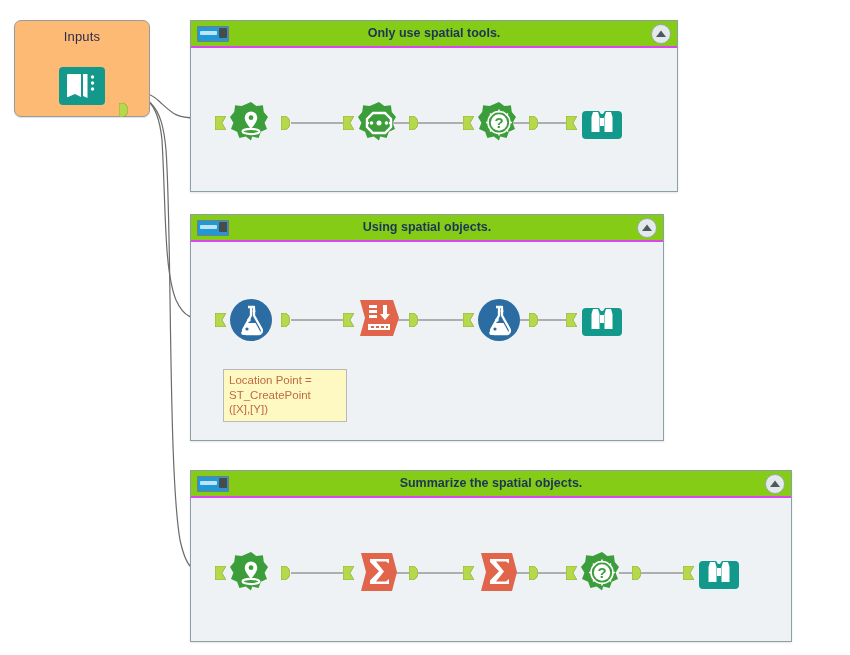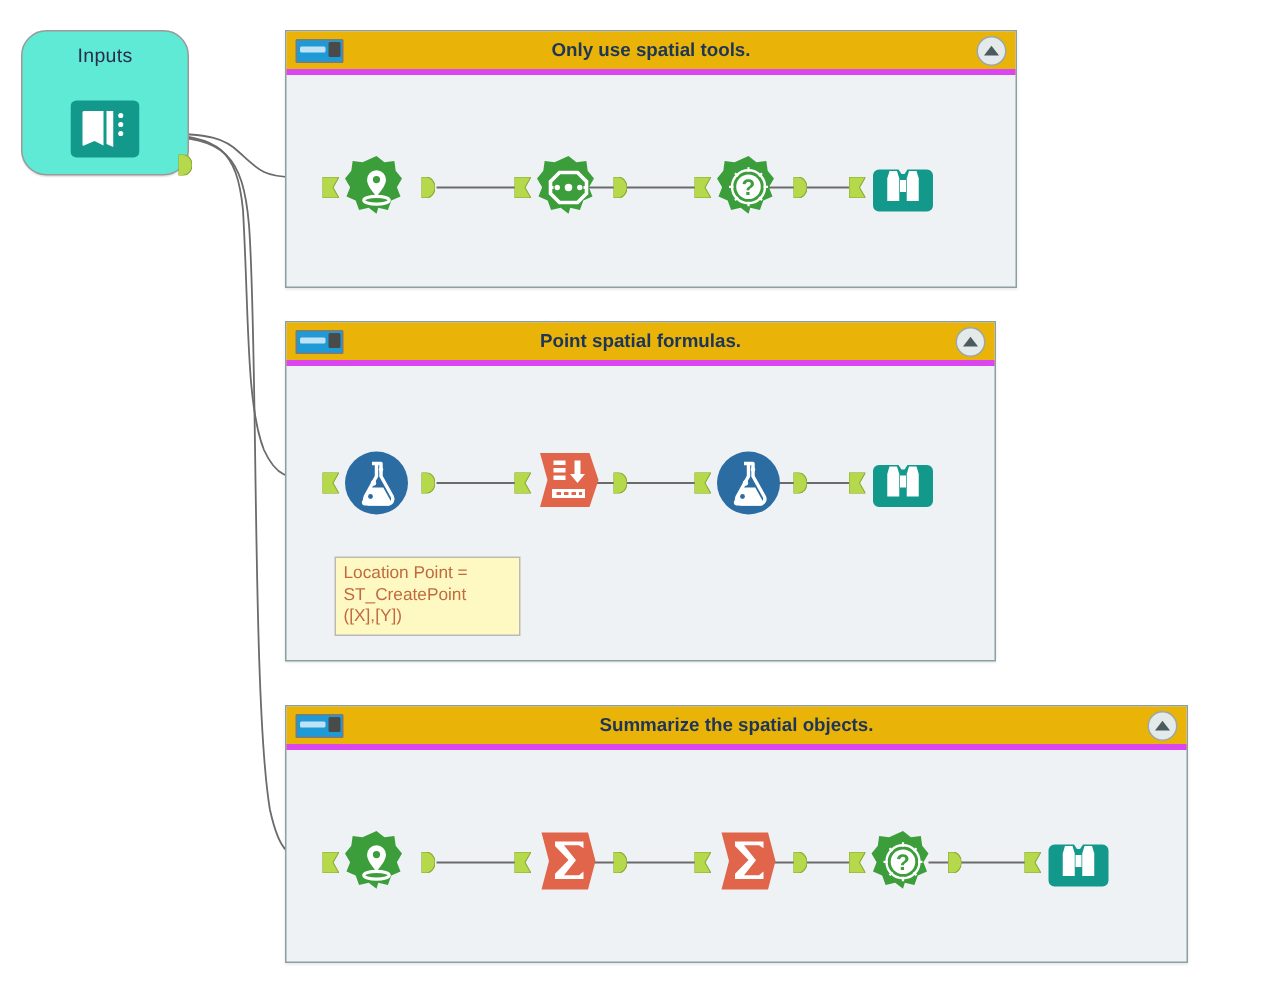--- a/index.html
+++ b/index.html
@@ -5,42 +5,43 @@
   html,body{margin:0;padding:0;}
   body{
     width:850px;height:655px;background:#ffffff;
     font-family:"Liberation Sans","DejaVu Sans",sans-serif;
     position:relative;overflow:hidden;
   }
   .canvas{position:absolute;inset:0;}
 
   
   .io-node{
-    position:absolute;background:#5eead4;
-    border:1px solid #9a9a9a;border-radius:17px;
+    position:absolute;background:#fdba74;
+    border:1px solid #9a9a9a;border-radius:7px;
     box-shadow:0 1px 1px rgba(0,0,0,.12);
+    padding-left:24px;
   }
   .io-label{
     position:absolute;top:8px;left:0;right:0;text-align:center;
     font-size:13px;color:#2b2b4d;letter-spacing:.2px;
   }
   .io-icon{
     position:absolute;left:50%;transform:translateX(-50%);
     top:42px;width:46px;height:46px;
   }
 
   
   .container{
     position:absolute;background:#eef2f4;
     border:1px solid #8ca0a4;
     box-shadow:0 1px 2px rgba(0,0,0,.10);
   }
   .c-header{
-    position:relative;height:25px;background:#eab308;
-    border-bottom:4px solid #d946ef;
+    position:relative;height:25px;background:#84cc16;
+    border-bottom:2px solid #d946ef;
   }
   .c-title{
     position:absolute;left:0;right:0;top:0;height:25px;line-height:25px;
     text-align:center;font-size:12.5px;font-weight:bold;color:#1d3557;
   }
   .c-toggle{
     position:absolute;left:6px;top:5px;width:30px;height:14px;
     background:#1f9ad6;border:1px solid #7a7a7a;border-radius:1px;
     cursor:pointer;
   }
@@ -207,21 +208,21 @@
           <rect x="20" y="17" width="4" height="8" fill="#ffffff"></rect>
           <circle cx="14.5" cy="27" r="4" fill="#12998c" opacity="0"></circle>
         </svg>
       </div>
     </div>
   </div>
 
   <div class="container" style="left:190px;top:214px;width:472px;height:225px;">
     <div class="c-header">
       <div class="c-toggle"></div>
-      <div class="c-title">Point spatial formulas.</div>
+      <div class="c-title">Using spatial objects.</div>
       <div class="c-collapse">
         <svg width="12" height="10" viewBox="0 0 12 10">
           <path d="M6 1.5 11 8H1z" fill="#4a5a5e"></path>
         </svg>
       </div>
     </div>
     <div class="c-body">
 
       <svg class="wire" width="472" height="199">
         <g stroke="#6b6b6b" stroke-width="1.2" fill="none">

